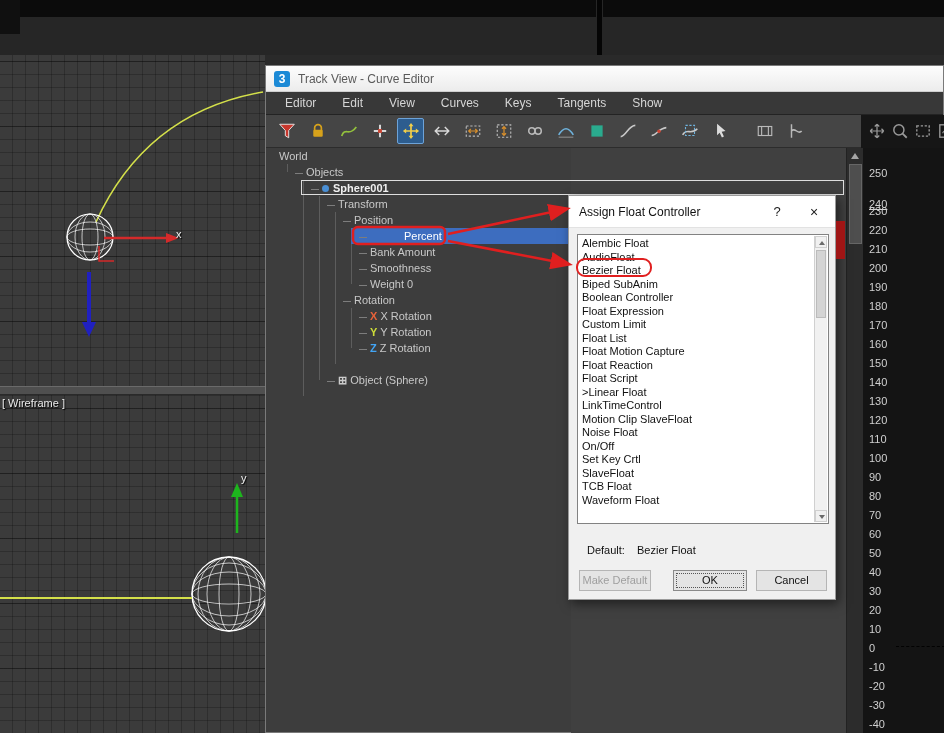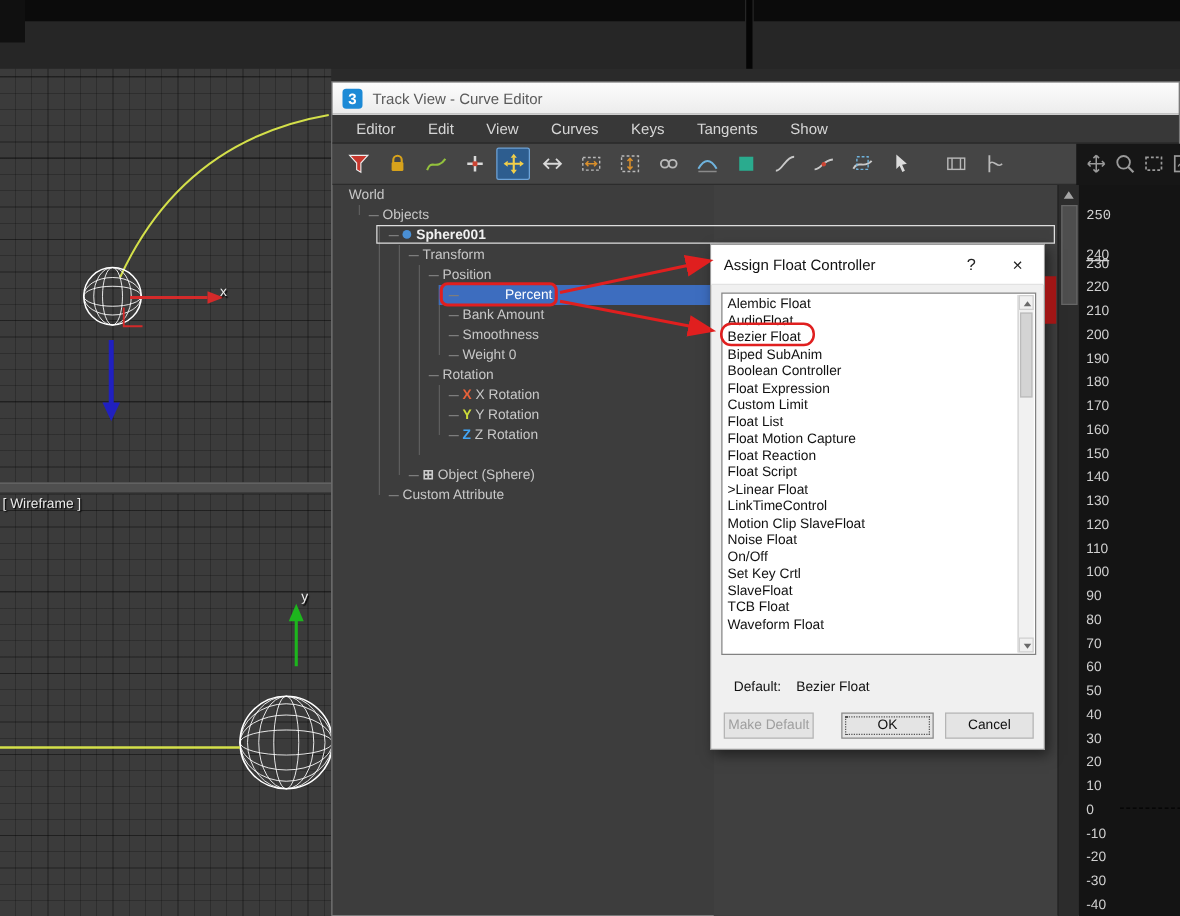--- a/index.html
+++ b/index.html
@@ -338,31 +338,30 @@
         <div class="tree-row" style="top: 146px;"><span class="tree-label" style="margin-left: 77px;"><span class="stub"></span><span>Position</span></span></div>
         <div class="tree-row" style="top: 162px;"><div class="tree-hl"></div><span class="tree-label" style="margin-left: 93px;"><span class="stub"></span><span class="sel-label">Percent</span></span></div>
         <div class="tree-row" style="top: 178px;"><span class="tree-label" style="margin-left: 93px;"><span class="stub"></span><span>Bank Amount</span></span></div>
         <div class="tree-row" style="top: 194px;"><span class="tree-label" style="margin-left: 93px;"><span class="stub"></span><span>Smoothness</span></span></div>
         <div class="tree-row" style="top: 210px;"><span class="tree-label" style="margin-left: 93px;"><span class="stub"></span><span>Weight 0</span></span></div>
         <div class="tree-row" style="top: 226px;"><span class="tree-label" style="margin-left: 77px;"><span class="stub"></span><span>Rotation</span></span></div>
         <div class="tree-row" style="top: 242px;"><span class="tree-label" style="margin-left: 93px;"><span class="stub"></span><span class="tree-prefix" style="color: rgb(232, 98, 58);">X </span><span>X Rotation</span></span></div>
         <div class="tree-row" style="top: 258px;"><span class="tree-label" style="margin-left: 93px;"><span class="stub"></span><span class="tree-prefix" style="color: rgb(205, 220, 57);">Y </span><span>Y Rotation</span></span></div>
         <div class="tree-row" style="top: 274px;"><span class="tree-label" style="margin-left: 93px;"><span class="stub"></span><span class="tree-prefix" style="color: rgb(66, 165, 245);">Z </span><span>Z Rotation</span></span></div>
         <div class="tree-row" style="top: 306px;"><span class="tree-label" style="margin-left: 61px;"><span class="stub"></span><span class="tree-prefix" style="color: rgb(204, 204, 204);">⊞ </span><span>Object (Sphere)</span></span></div>
-        <div class="tree-row" style="top: 322px;"><span class="tree-label" style="margin-left: 45px;"><span class="stub"></span><span>Custom Attribute</span></span></div>
       </div>
 
     <div class="tv-scrollbar">
       <div class="sb-up"></div>
       <div class="sb-thumb"></div>
     </div>
 
     <div class="tv-ruler">
       <div id="ruler-numbers">
-          <div class="ruler-num" style="top: 19px; font-family: Liberation Mono, monospace;">250</div>
+          <div class="ruler-num" style="top: 19px;">250</div>
           <div class="ruler-num" style="top: 50px; text-decoration: underline;">240</div>
           <div class="ruler-num" style="top: 57px;">230</div>
           <div class="ruler-num" style="top: 76px;">220</div>
           <div class="ruler-num" style="top: 95px;">210</div>
           <div class="ruler-num" style="top: 114px;">200</div>
           <div class="ruler-num" style="top: 133px;">190</div>
           <div class="ruler-num" style="top: 152px;">180</div>
           <div class="ruler-num" style="top: 171px;">170</div>
           <div class="ruler-num" style="top: 190px;">160</div>
           <div class="ruler-num" style="top: 209px;">150</div>

